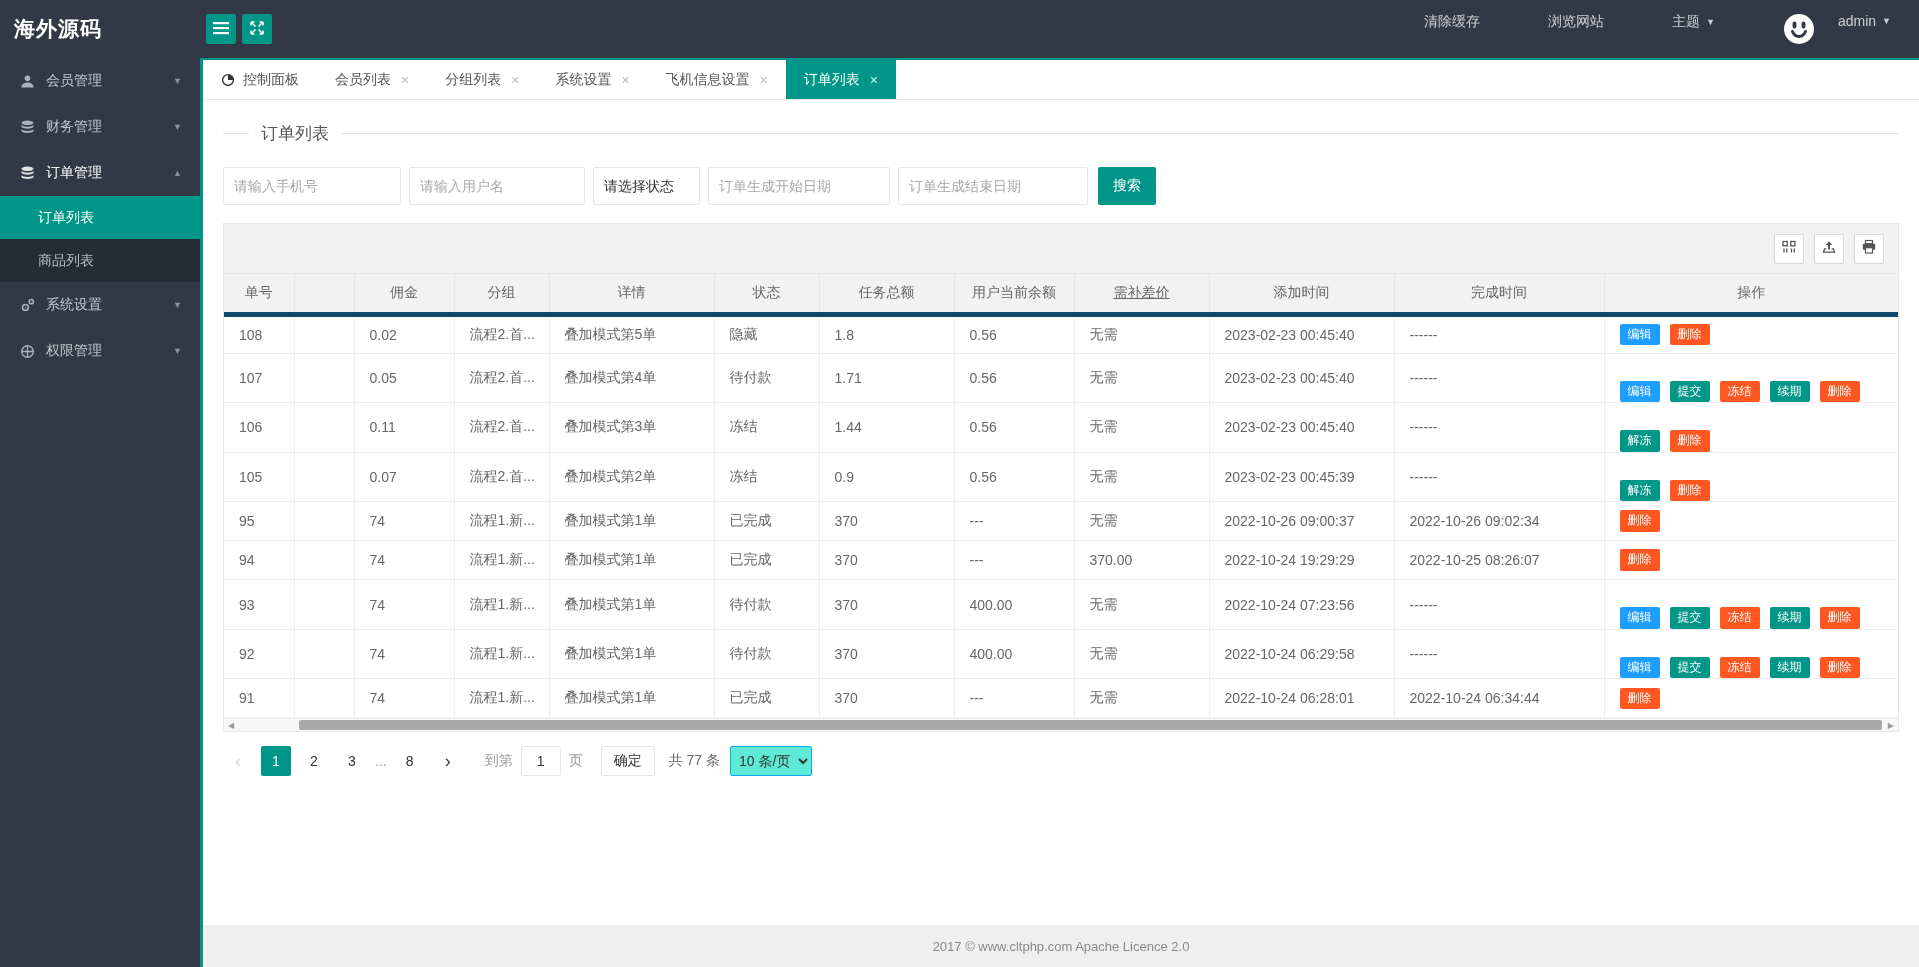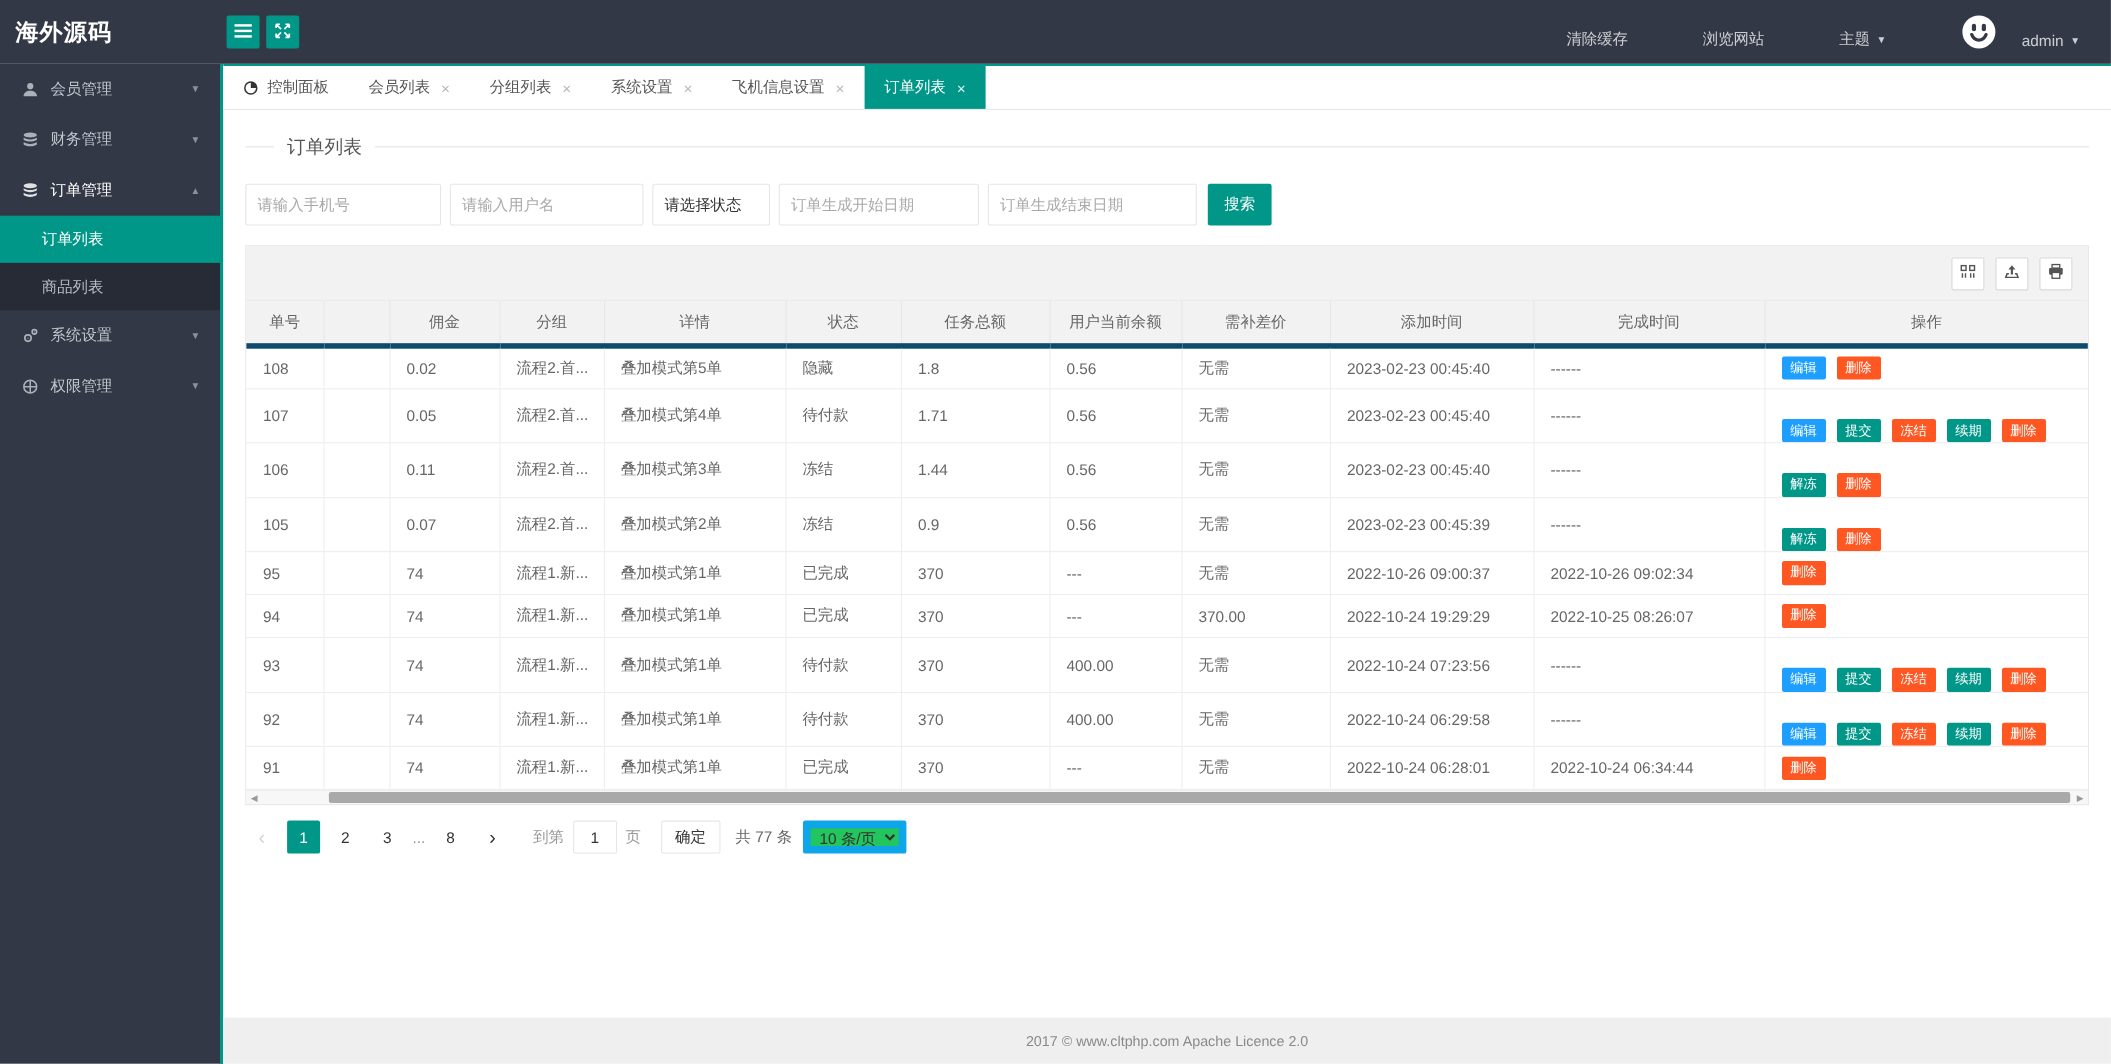--- a/index.html
+++ b/index.html
@@ -6,21 +6,21 @@
   html,body { width:1919px; height:967px; overflow:hidden; background:#fff;
     font-family:"Liberation Sans","DejaVu Sans",sans-serif; font-size:14px; }
 
   
   .header { position:absolute; left:0; top:0; right:0; height:58px; background:var(--dark);
     display:flex; align-items:center; z-index:5; }
   .logo { width:200px; padding-left:14px; color:#fff; font-size:21px; font-weight:bold; letter-spacing:1px; }
   .hbtn { width:30px; height:30px; background:var(--teal); border-radius:2px; margin-left:6px;
     display:flex; align-items:center; justify-content:center; cursor:pointer; }
   .hbtn:first-of-type { margin-left:16px; }
-  .header-right { margin-left:auto; display:flex; align-items:flex-end; padding-right:28px;gap:13px; }
+  .header-right { margin-left:auto; display:flex; align-items:flex-start; padding-right:28px;gap:13px; }
   .header-right .hlink { color:rgba(255,255,255,.75); margin-left:55px; cursor:pointer; display:flex; align-items:center; }
   .caret { font-size:9px; margin-left:6px; color:rgba(255,255,255,.75); }
   .avatar { width:32px; height:32px; margin-left:55px; cursor:pointer; display:block; }
   .header-right .user { margin-left:10px; }
 
   
   .sidebar { position:absolute; left:0; top:58px; bottom:0; width:203px; background:var(--dark);
     border-right:3px solid var(--teal); }
   .side-item { height:46px; display:flex; align-items:center; padding:0 18px 0 20px;
     color:#c2c6cd; cursor:pointer; position:relative; }
@@ -85,22 +85,22 @@
   .pg-prev { color:#d2d2d2; font-size:18px; } .pg-next { color:#333; font-size:18px; margin-right:14px; }
   .pg-num { color:#333; }
   .pg-num.active { background:var(--teal); color:#fff; border-radius:2px; cursor:default; }
   .pg-dots { color:#999; margin-right:8px; }
   .pg-label { color:#999; margin:0 8px; }
   .pg-input { width:40px; height:30px; border:1px solid #e6e6e6; border-radius:2px; text-align:center;
     color:#333; font-size:14px; outline:none; }
   .pg-confirm { height:30px; padding:0 12px; background:#fff; border:1px solid #e6e6e6; border-radius:2px;
     color:#333; font-size:14px; cursor:pointer; margin:0 10px; }
   .pg-total { color:#666; margin:0 10px 0 4px; }
-  .pg-size { height:30px; border:7px solid #0ea5e9; border-radius:2px; color:#333; font-size:14px;
-    padding:0 4px; background:#22c55e; outline:none; }
+  .pg-size { height:30px; border:1px solid #0ea5e9; border-radius:2px; color:#333; font-size:14px;
+    padding:0 4px; background:#5eead4; outline:none; }
 
   .footer { height:42px; background:#efefef; display:flex; align-items:center; justify-content:center;
     color:#8a8a8a; font-size:13px; }
 </style>
 </head>
 <body>
 
 <div class="header">
   <div class="logo">海外源码</div>
   <div class="hbtn">
@@ -289,21 +289,21 @@
         <thead id="thead">
             <tr>
               <th style="width: 70px;">单号</th>
               <th style="width: 60px;"></th>
               <th style="width: 100px;">佣金</th>
               <th style="width: 95px;">分组</th>
               <th style="width: 165px;">详情</th>
               <th style="width: 105px;">状态</th>
               <th style="width: 135px;">任务总额</th>
               <th style="width: 120px;">用户当前余额</th>
-              <th style="width: 135px;">需补差价</th>
+              <th style="width: 135px; text-decoration: underline;">需补差价</th>
               <th style="width: 185px;">添加时间</th>
               <th style="width: 210px;">完成时间</th>
               <th>操作</th>
             </tr>
           </thead>
         <tbody id="tbody">
             <tr>
               <td>108</td>
               <td></td>
               <td>0.02</td>

